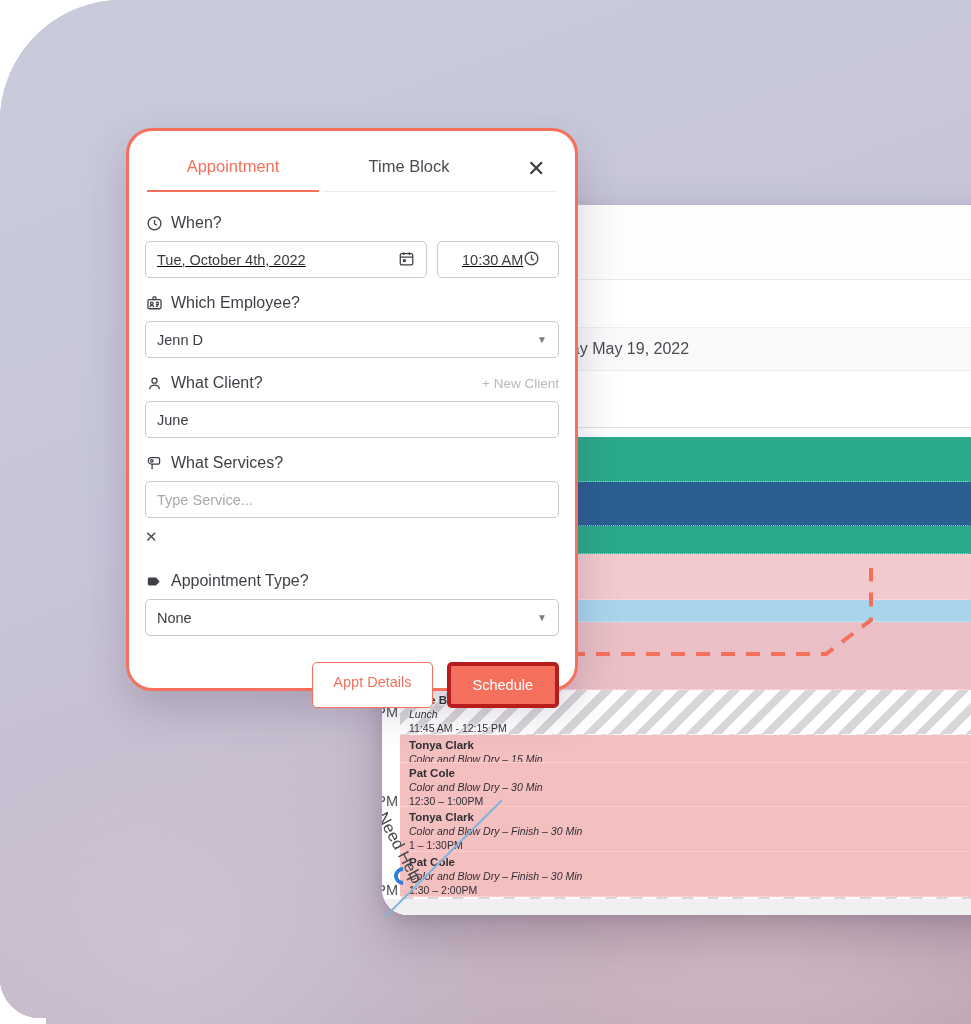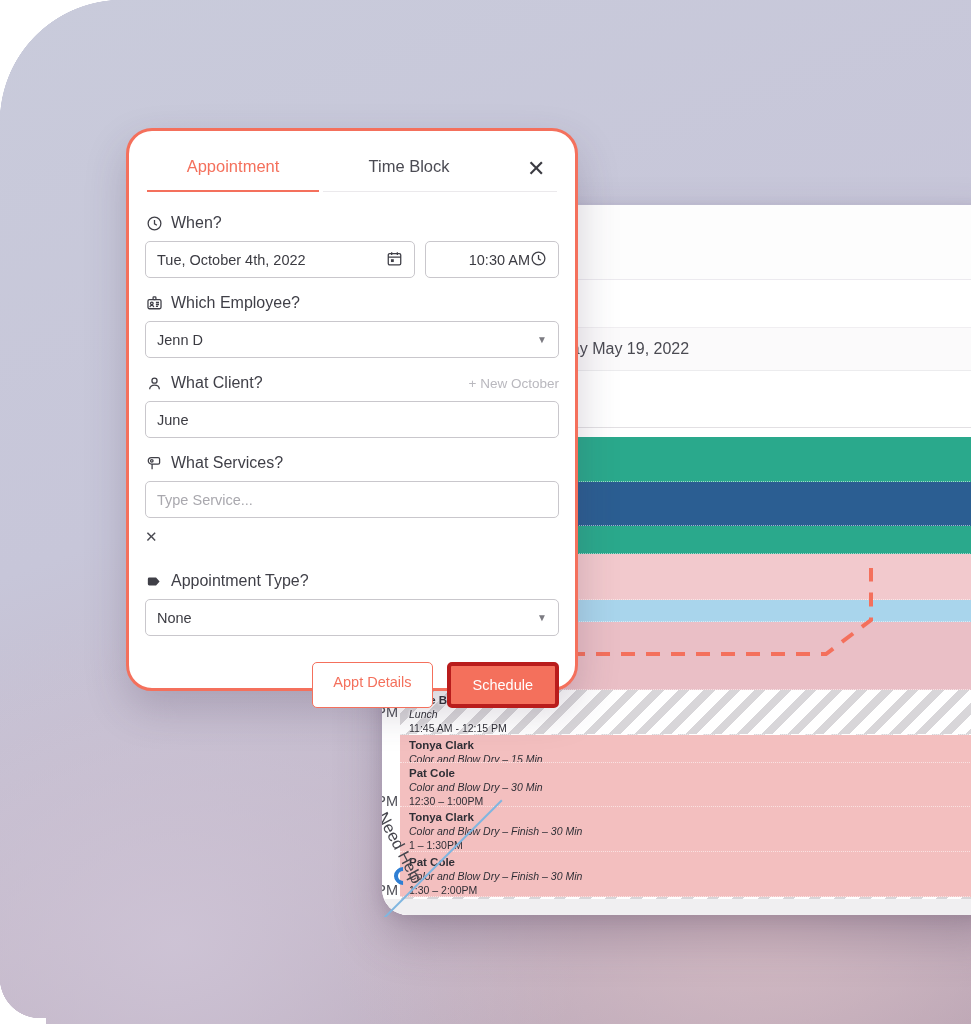--- a/index.html
+++ b/index.html
@@ -159,28 +159,28 @@
     font-size: 22px; line-height: 20px; color: #3b3b42; font-family: "DejaVu Sans", sans-serif;
   }
 
   .field-label {
     display: flex; align-items: center; gap: 8px;
     font-size: 16px; color: #3f3f47; margin: 16px 0 9px 0;
   }
   .fl-icon { width: 18px; height: 18px; display: inline-flex; align-items: center; justify-content: center; color: #3f3f47; }
   .mbody { padding: 6px 16px 0 16px; }
 
-  .row { display: flex; gap: 10px; }
+  .row { display: flex; gap: 10px; text-decoration: underline; }
   .inp {
     border: 1px solid #c9c7cc; border-radius: 5px; height: 37px;
     display: flex; align-items: center; padding: 0 11px;
     font-size: 14.5px; color: #3b3b42; background: #fff;
   }
   #date-input { flex: 1; justify-content: space-between; }
-  #time-input { width: 134px; justify-content: flex-end; padding-left: 24px; }
+  #time-input { width: 122px; justify-content: flex-start; padding-left: 24px; }
   .full { width: 100%; justify-content: space-between; }
   .placeholder { color: #a9a8ae; }
   .sel-caret { color: #7c7b82; font-size: 10px; }
 
   #client-row { display: flex; align-items: center; justify-content: space-between; margin: 16px 0 9px 0; }
   #new-client { font-size: 13.5px; color: #b9b8be; }
 
   #service-line {
     display: flex; align-items: center; justify-content: space-between;
     margin-top: 10px; padding-right: 4px;
@@ -391,21 +391,21 @@
     <div id="client-row">
       <span class="field-label" style="margin:0">
         <span class="fl-icon">
           <svg width="17" height="17" viewBox="0 0 24 24" fill="none" stroke="#3f3f47" stroke-width="1.8">
               <circle cx="12" cy="8" r="3.6"></circle>
               <path d="M5.2 20c0-3.5 3-5.8 6.8-5.8s6.8 2.3 6.8 5.8"></path>
             </svg>
         </span>
         <span>What Client?</span>
       </span>
-      <span id="new-client">+ New October</span>
+      <span id="new-client">+ New Client</span>
     </div>
     <div class="inp full">
       <span>June</span>
     </div>
 
     <div class="field-label">
       <span class="fl-icon">
         <svg width="17" height="17" viewBox="0 0 24 24" fill="none" stroke="#3f3f47" stroke-width="1.8">
             <path d="M3.2 8.2a4.6 4.6 0 014.6-4.6h9.4a2 2 0 012 2v5.2a2 2 0 01-2 2H7.8A4.6 4.6 0 013.2 8.2z"></path>
             <circle cx="8.2" cy="8.2" r="1.8"></circle>

